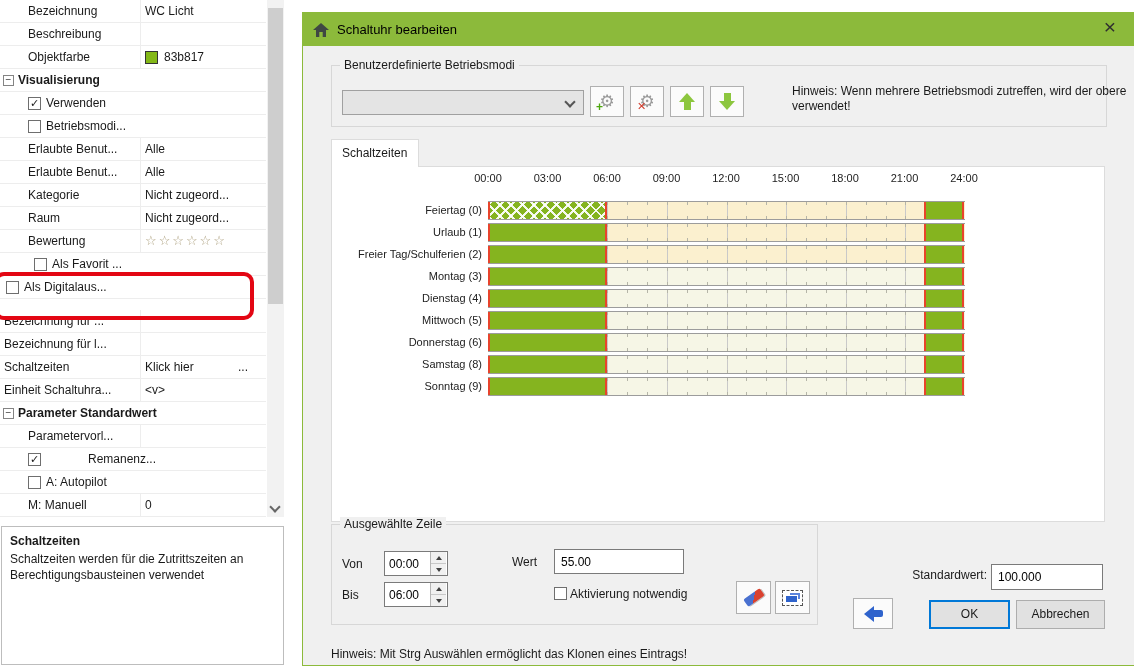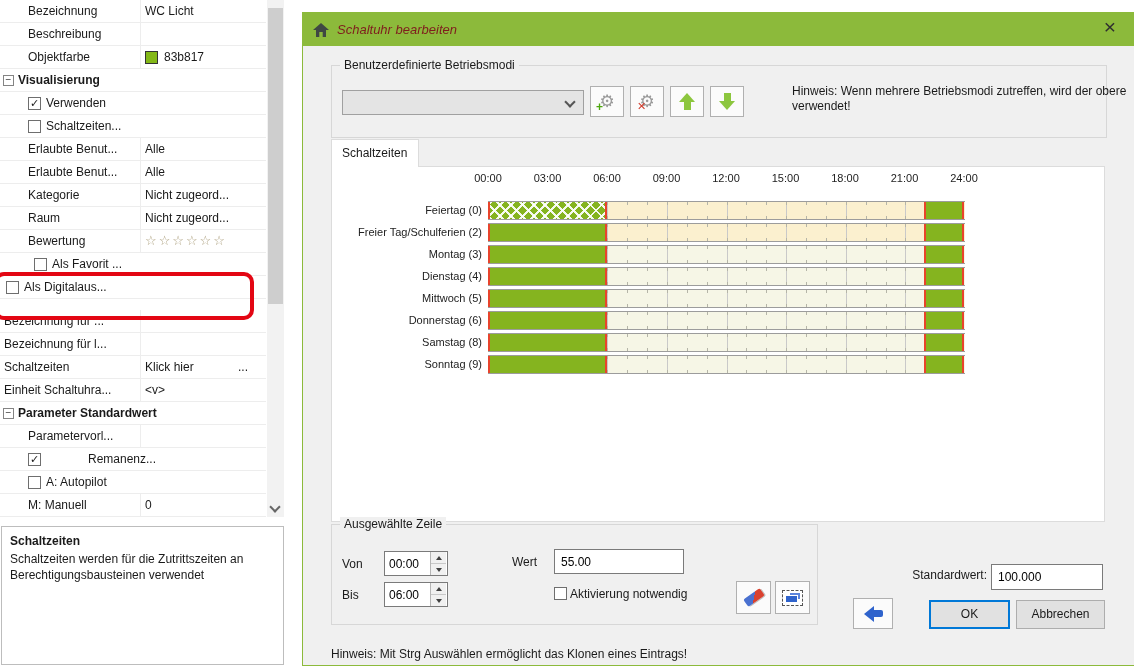--- a/index.html
+++ b/index.html
@@ -53,27 +53,27 @@
 
   
   #dialog {
     position:absolute; left:302px; top:12px; width:832px; height:654px;
     background:#f0f0f0; border:1px solid var(--accent-green,#8cba3b); border-right:none;
   }
   #dialog-titlebar {
     position:absolute; left:0; top:0; right:0; height:33px;
     background:var(--accent-green,#8cba3b); display:flex; align-items:center; padding-left:10px; gap:8px;
   }
-  #dialog-title { font-size:13px; color:#7f1d1d;font-style:italic; }
+  #dialog-title { font-size:13px; color:#000000; }
   #dialog-close { position:absolute; right:18px; top:2px; font-size:21px; color:#2f2f2f; cursor:default; }
 
   .groupbox { position:absolute; border:1px solid #d7d7d7; }
   .grouplabel { position:absolute; top:-8px; left:8px; background:#f0f0f0; padding:0 4px; }
 
-  #grp-modes { left:28px; top:52px; width:776px; height:73px;padding-left:13px; }
+  #grp-modes { left:28px; top:52px; width:776px; height:62px;padding-left:13px; }
   #modes-dropdown {
     position:absolute; left:10px; top:24px; width:242px; height:25px;
     background:#e4e4e4; border:1px solid #a0a0a0;
   }
   #modes-dropdown .chev { position:absolute; right:9px; top:7px; border-color:#555; }
   .icon-btn {
     position:absolute; top:20px; width:34px; height:31px; background:#fbfbfb;
     border:1px solid #b0b0b0; display:flex; align-items:center; justify-content:center;
   }
   .gear { font-size:17px; color:#9a9a9a; line-height:1; }
@@ -176,21 +176,21 @@
       <div class="prow psection">
         <div class="expander">−</div>
         <span class="plabel" style="left: 18px;">Visualisierung</span>
       </div>
       <div class="prow">
         <div class="cb" style="left: 28px;">✓</div>
         <span class="plabel" style="left: 46px;">Verwenden</span>
       </div>
       <div class="prow">
         <div class="cb" style="left: 28px;"></div>
-        <span class="plabel" style="left: 46px;">Schaltzeiten...</span>
+        <span class="plabel" style="left: 46px;">Betriebsmodi...</span>
       </div>
       <div class="prow">
         <span class="plabel" style="left: 28px; max-width: 132px;">Erlaubte Benut...</span>
         <div class="pdivider"></div>
         <span class="pvalue">Alle</span>
       </div>
       <div class="prow">
         <span class="plabel" style="left: 28px; max-width: 132px;">Erlaubte Benut...</span>
         <div class="pdivider"></div>
         <span class="pvalue">Alle</span>
@@ -330,20 +330,27 @@
       </div>
     <div id="grid-rows">
         <div class="g-row">
           <div class="g-label">Feiertag (0)</div>
           <div class="track special">
             <div class="seg selected" style="left: 0px; width: 119px;"></div>
             <div class="seg" style="left: 436.333px; width: 39.6667px;"></div>
           </div>
         </div>
         <div class="g-row">
+          <div class="g-label">Urlaub (1)</div>
+          <div class="track special">
+            <div class="seg" style="left: 0px; width: 119px;"></div>
+            <div class="seg" style="left: 436.333px; width: 39.6667px;"></div>
+          </div>
+        </div>
+        <div class="g-row">
           <div class="g-label">Freier Tag/Schulferien (2)</div>
           <div class="track special">
             <div class="seg" style="left: 0px; width: 119px;"></div>
             <div class="seg" style="left: 436.333px; width: 39.6667px;"></div>
           </div>
         </div>
         <div class="g-row">
           <div class="g-label">Montag (3)</div>
           <div class="track">
             <div class="seg" style="left: 0px; width: 119px;"></div>

